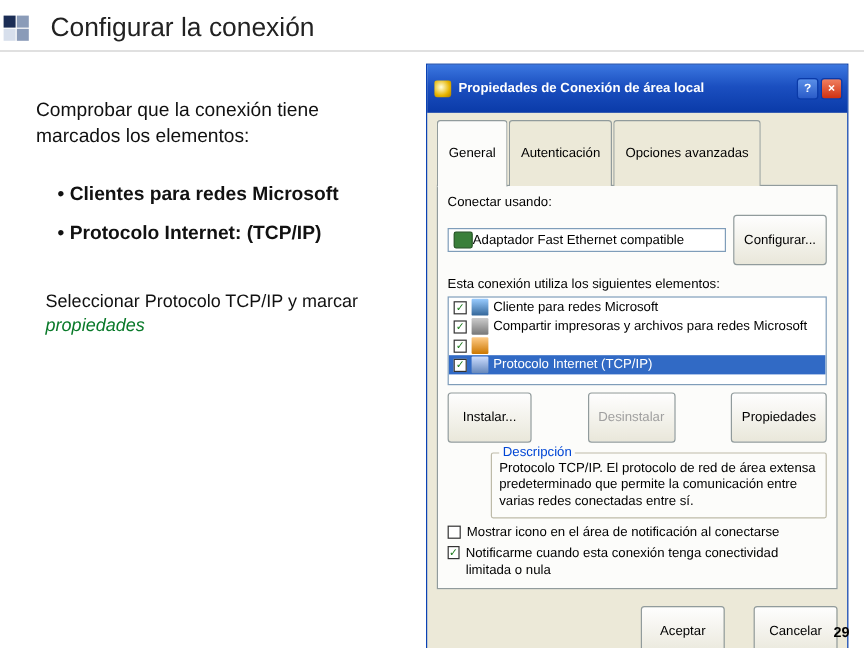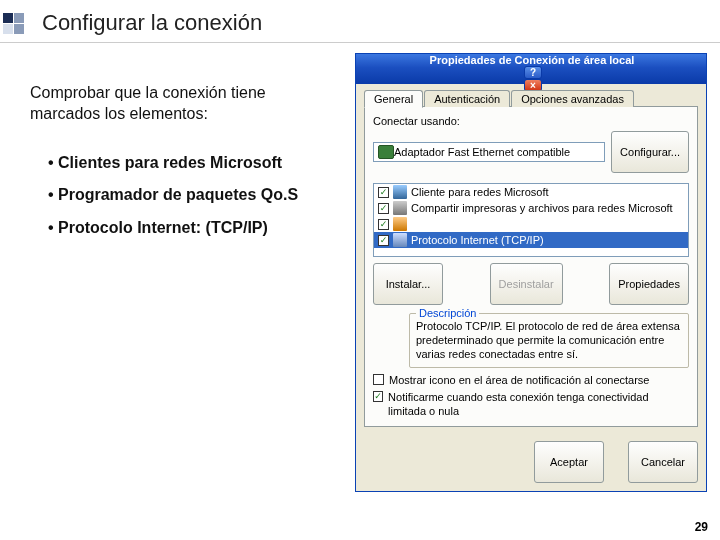--- a/index.html
+++ b/index.html
@@ -59,28 +59,27 @@
   }
   
   .xp-window {
     width: 352px;
     background: #ece9d8;
     border: 1px solid #0a42b4;
     font-size: 11px;
     color: #000;
   }
   .xp-titlebar {
-    height: 30px;
+    height: 40px;
     background: linear-gradient(#3b77e0,#1b4fc0 45%,#0a3aa8);
     display: flex;
     align-items: center;
     padding: 0 4px 0 6px;
     color: #fff;
     font-weight: bold;
-    flex-direction: column;
   }
   .xp-titlebar .icon {
     width: 14px; height: 14px; margin-right: 6px;
     background: radial-gradient(circle at 40% 40%, #ffd, #e6b400 60%, #a67800);
     border-radius: 2px;
   }
   .xp-titlebar .ttl { flex: 1; }
   .xp-titlebar .ctl {
     width: 18px; height: 18px; margin-left: 2px;
     background: linear-gradient(#5a8fe8,#2a5bc8);
@@ -89,21 +88,21 @@
     display: flex; align-items: center; justify-content: center;
     color: #fff; font-size: 10px; font-family: Arial;
   }
   .xp-titlebar .ctl.close { background: linear-gradient(#f08060,#d03010); }
   .xp-body { padding: 6px 8px 8px 8px; }
   .xp-tabs { display: flex; gap: 0; margin-bottom: -1px; }
   .xp-tab {
     background: #ece9d8;
     border: 1px solid #919b9c;
     border-bottom: none;
-    padding: 2px 9px;
+    padding: 21px 9px;
     font-size: 11px;
     border-radius: 3px 3px 0 0;
     margin-right: 1px;
     position: relative;
   }
   .xp-tab.active {
     background: #fcfcfa;
     z-index: 2;
     border-bottom: 1px solid #fcfcfa;
     margin-bottom: -1px;
@@ -172,22 +171,24 @@
       <span class="sq med"></span>
   </div>
   <div class="slide-title">Configurar la conexión</div>
 </div>
 
 <div class="layout">
   <div class="left-col">
     <div class="intro">Comprobar que la conexión tiene marcados los elementos:</div>
     <div class="bullets">
       <p>• Clientes para redes Microsoft</p>
-      <p>• Programador de paquetes Qo.S</p>
       <p>• Protocolo Internet: (TCP/IP)</p>
+    </div>
+    <div class="final-note">
+      <span>Seleccionar Protocolo TCP/IP y marcar </span><em>propiedades</em>
     </div>
   </div>
 
   <div class="right-col">
     <div class="xp-window">
       <div class="xp-titlebar">
         <span class="icon"></span>
         <span class="ttl">Propiedades de Conexión de área local</span>
         <span class="ctl">?</span>
         <span class="ctl close">×</span>
@@ -200,20 +201,21 @@
         </div>
         <div class="xp-tabpane">
           <div class="row-label">Conectar usando:</div>
           <div class="adapter-row">
             <div class="adapter-box">
               <span class="nic-icon"></span>
               <span>Adaptador Fast Ethernet compatible</span>
             </div>
             <div class="xp-btn">Configurar...</div>
           </div>
+          <div class="row-label">Esta conexión utiliza los siguientes elementos:</div>
           <div class="elem-list">
             <div class="elem-row">
               <span class="chk">✓</span>
               <span class="svc-icon net"></span>
               <span>Cliente para redes Microsoft</span>
             </div>
             <div class="elem-row">
               <span class="chk">✓</span>
               <span class="svc-icon share"></span>
               <span>Compartir impresoras y archivos para redes Microsoft</span>

